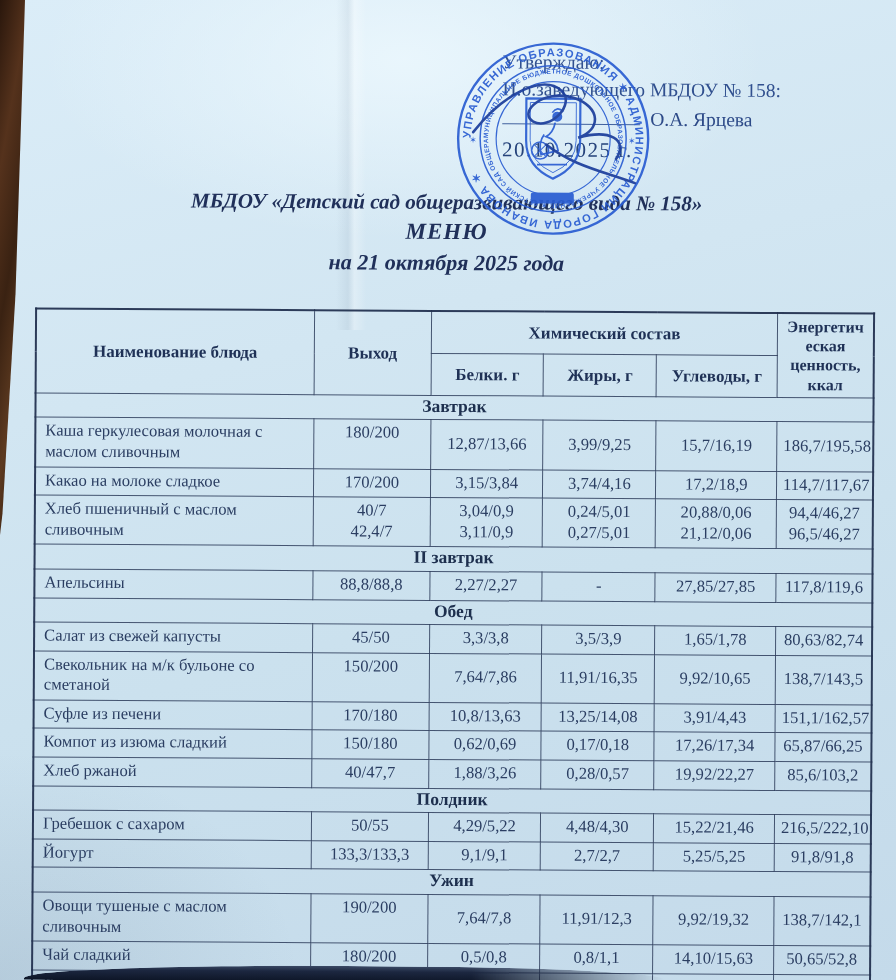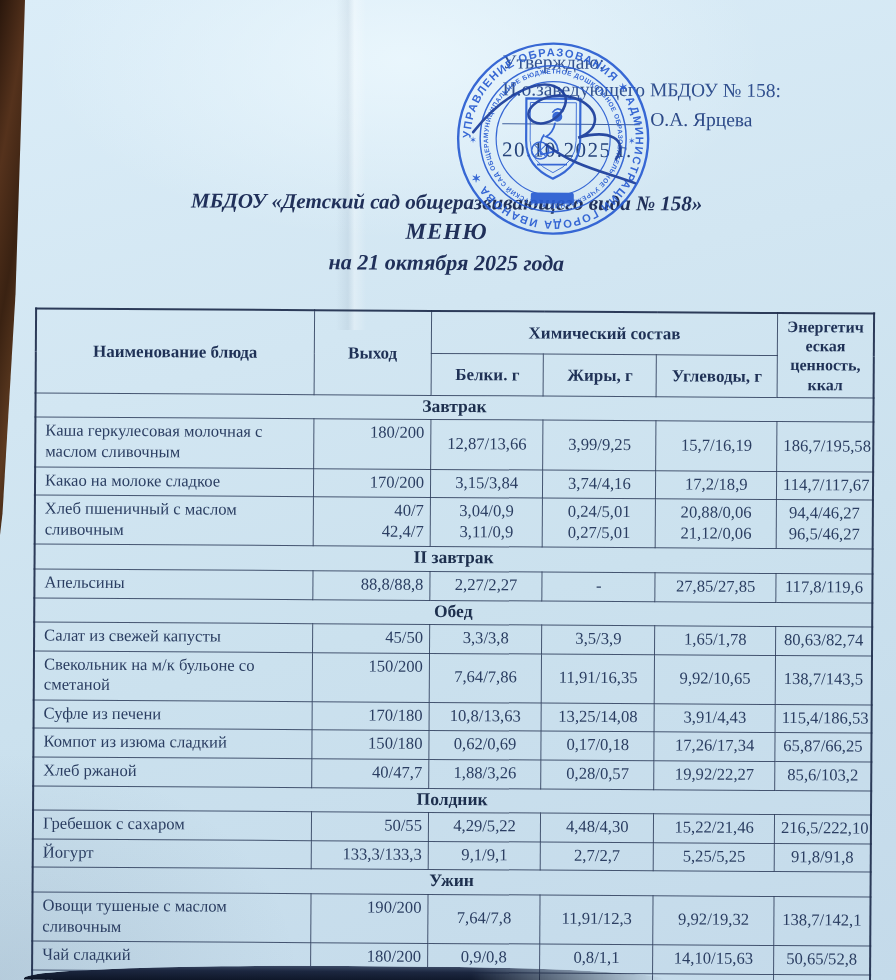--- a/index.html
+++ b/index.html
@@ -43,21 +43,21 @@
     position:absolute;left:37px;top:310px;width:840px;z-index:2;
     border-collapse:collapse;table-layout:fixed;
     color:#2b3e62;font-size:16.6px;line-height:1.24;
     border:2.4px solid rgba(35,50,80,0.95);
   }
   .menu-table th,.menu-table td{border:1.6px solid rgba(45,60,90,0.85);}
   .menu-table thead th{font-weight:bold;font-size:17px;color:#1f3156;padding:2px 3px;text-align:center;vertical-align:middle;}
   .menu-table .hdr-energy{white-space:pre-line;font-size:16px;line-height:1.2;padding:3px 2px;}
   .menu-table td{padding:3px 6px 4px;}
   .menu-table td.c0{text-align:left;vertical-align:top;padding-left:9px;}
-  .menu-table td.c1{text-align:right;vertical-align:top;white-space:pre-line;}
+  .menu-table td.c1{text-align:center;vertical-align:top;white-space:pre-line;}
   .menu-table td.c2,.menu-table td.c3,.menu-table td.c4,.menu-table td.c5{text-align:center;vertical-align:middle;white-space:pre-line;}
   .menu-table tr.section-row td{
     text-align:center;font-weight:bold;font-size:17.5px;color:#1d2f4e;padding:0 0 2px;
   }
 
   
   .wood-edge{
     position:absolute;left:0;top:0;width:25px;height:535px;z-index:10;
     background:linear-gradient(100deg,#2a170c 0%,#55321c 25%,#3a2212 48%,#5d3a20 70%,#331d0f 90%);
     clip-path:polygon(0 0,100% 0,62% 55%,10% 96%,0 100%);
@@ -213,21 +213,21 @@
             <td class="c3">11,91/16,35</td>
             <td class="c4">9,92/10,65</td>
             <td class="c5">138,7/143,5</td>
           </tr>
           <tr>
             <td class="c0">Суфле из печени</td>
             <td class="c1">170/180</td>
             <td class="c2">10,8/13,63</td>
             <td class="c3">13,25/14,08</td>
             <td class="c4">3,91/4,43</td>
-            <td class="c5">115,4/186,53</td>
+            <td class="c5">151,1/162,57</td>
           </tr>
           <tr>
             <td class="c0">Компот из изюма сладкий</td>
             <td class="c1">150/180</td>
             <td class="c2">0,62/0,69</td>
             <td class="c3">0,17/0,18</td>
             <td class="c4">17,26/17,34</td>
             <td class="c5">65,87/66,25</td>
           </tr>
           <tr>
@@ -264,21 +264,21 @@
             <td class="c0">Овощи тушеные с маслом сливочным</td>
             <td class="c1">190/200</td>
             <td class="c2">7,64/7,8</td>
             <td class="c3">11,91/12,3</td>
             <td class="c4">9,92/19,32</td>
             <td class="c5">138,7/142,1</td>
           </tr>
           <tr>
             <td class="c0">Чай сладкий</td>
             <td class="c1">180/200</td>
-            <td class="c2">0,9/0,8</td>
+            <td class="c2">0,5/0,8</td>
             <td class="c3">0,8/1,1</td>
             <td class="c4">14,10/15,63</td>
             <td class="c5">50,65/52,8</td>
           </tr>
           <tr>
             <td class="c0">Хлеб пшеничный</td>
             <td class="c1">23,3/23,3</td>
             <td class="c2">1,52/1,55</td>
             <td class="c3">0,12/0,14</td>
             <td class="c4">10,44/10,56</td>

